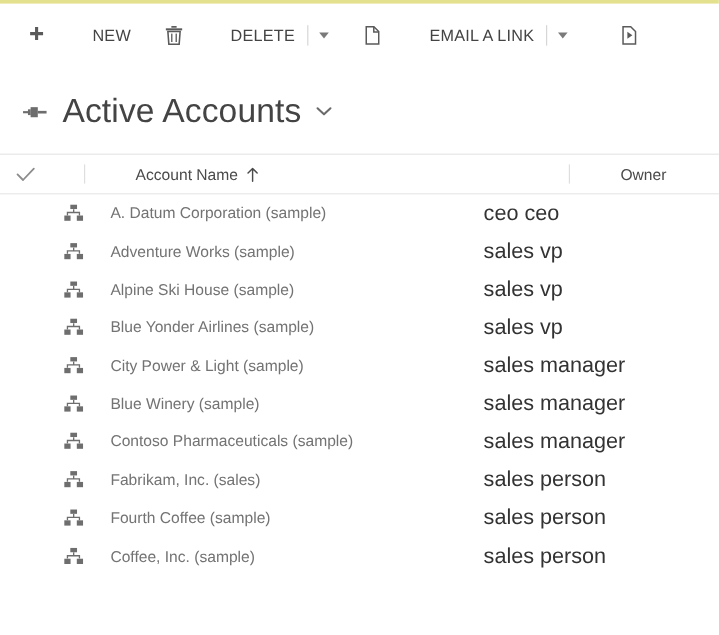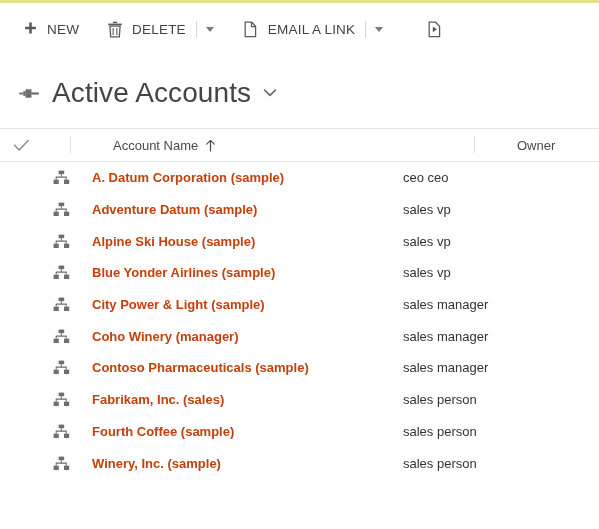--- a/index.html
+++ b/index.html
@@ -38,20 +38,21 @@
     white-space: nowrap;
     overflow: hidden;
   }
   .cmd {
     display: flex;
     align-items: center;
     height: 34px;
     padding: 0 6px;
     cursor: pointer;
     flex: 0 0 auto;
+    gap: 30px;
   }
   .cmd-first { margin-left: 14px; }
   .cmd-icon {
     display: inline-flex;
     align-items: center;
     justify-content: center;
     width: 20px;
     height: 20px;
     margin-right: 7px;
     color: #5a5a5a;
@@ -214,28 +215,27 @@
   .row-name {
     width: 347px;
     padding-left: 8px;
     box-sizing: border-box;
     display: flex;
     align-items: center;
     flex: 0 0 auto;
   }
   .row-name-text {
     font-size: 13px;
-    color: #c2410c;
+    color: #737373;
     margin-left: 20px;
-    font-weight: bold;
   }
   .row-owner {
     padding-left: 14px;
     flex: 1 1 auto;
-    font-size: 13px;
+    font-size: 18px;
     color: #333333;
   }
 </style>
 </head>
 <body>
 
 <div class="top-accent"></div>
 
 <div class="command-bar">
 
@@ -370,21 +370,21 @@
     <div class="row-check"></div>
     <div class="row-name">
       <span class="row-entity-icon">
         <svg width="17" height="15" viewBox="0 0 17 15">
           <rect x="5.6" y="0.6" width="5.6" height="3.6" fill="#6e6e6e"></rect>
           <rect x="0.6" y="9.6" width="5.2" height="4.4" fill="#6e6e6e"></rect>
           <rect x="11" y="9.6" width="5.2" height="4.4" fill="#6e6e6e"></rect>
           <path d="M8.4 4.3v3M3.2 9.5V7.1h10v2.4" fill="none" stroke="#6e6e6e" stroke-width="1.1"></path>
         </svg>
       </span>
-      <span class="row-name-text">Adventure Datum (sample)</span>
+      <span class="row-name-text">Adventure Works (sample)</span>
     </div>
     <div class="row-owner">sales vp</div>
   </div>
 
   <div class="grid-row">
     <div class="row-check"></div>
     <div class="row-name">
       <span class="row-entity-icon">
         <svg width="17" height="15" viewBox="0 0 17 15">
           <rect x="5.6" y="0.6" width="5.6" height="3.6" fill="#6e6e6e"></rect>
@@ -434,21 +434,21 @@
     <div class="row-check"></div>
     <div class="row-name">
       <span class="row-entity-icon">
         <svg width="17" height="15" viewBox="0 0 17 15">
           <rect x="5.6" y="0.6" width="5.6" height="3.6" fill="#6e6e6e"></rect>
           <rect x="0.6" y="9.6" width="5.2" height="4.4" fill="#6e6e6e"></rect>
           <rect x="11" y="9.6" width="5.2" height="4.4" fill="#6e6e6e"></rect>
           <path d="M8.4 4.3v3M3.2 9.5V7.1h10v2.4" fill="none" stroke="#6e6e6e" stroke-width="1.1"></path>
         </svg>
       </span>
-      <span class="row-name-text">Coho Winery (manager)</span>
+      <span class="row-name-text">Blue Winery (sample)</span>
     </div>
     <div class="row-owner">sales manager</div>
   </div>
 
   <div class="grid-row">
     <div class="row-check"></div>
     <div class="row-name">
       <span class="row-entity-icon">
         <svg width="17" height="15" viewBox="0 0 17 15">
           <rect x="5.6" y="0.6" width="5.6" height="3.6" fill="#6e6e6e"></rect>
@@ -498,19 +498,19 @@
     <div class="row-check"></div>
     <div class="row-name">
       <span class="row-entity-icon">
         <svg width="17" height="15" viewBox="0 0 17 15">
           <rect x="5.6" y="0.6" width="5.6" height="3.6" fill="#6e6e6e"></rect>
           <rect x="0.6" y="9.6" width="5.2" height="4.4" fill="#6e6e6e"></rect>
           <rect x="11" y="9.6" width="5.2" height="4.4" fill="#6e6e6e"></rect>
           <path d="M8.4 4.3v3M3.2 9.5V7.1h10v2.4" fill="none" stroke="#6e6e6e" stroke-width="1.1"></path>
         </svg>
       </span>
-      <span class="row-name-text">Winery, Inc. (sample)</span>
+      <span class="row-name-text">Coffee, Inc. (sample)</span>
     </div>
     <div class="row-owner">sales person</div>
   </div>
 </div>
 
 </div>
 
 </body></html>

